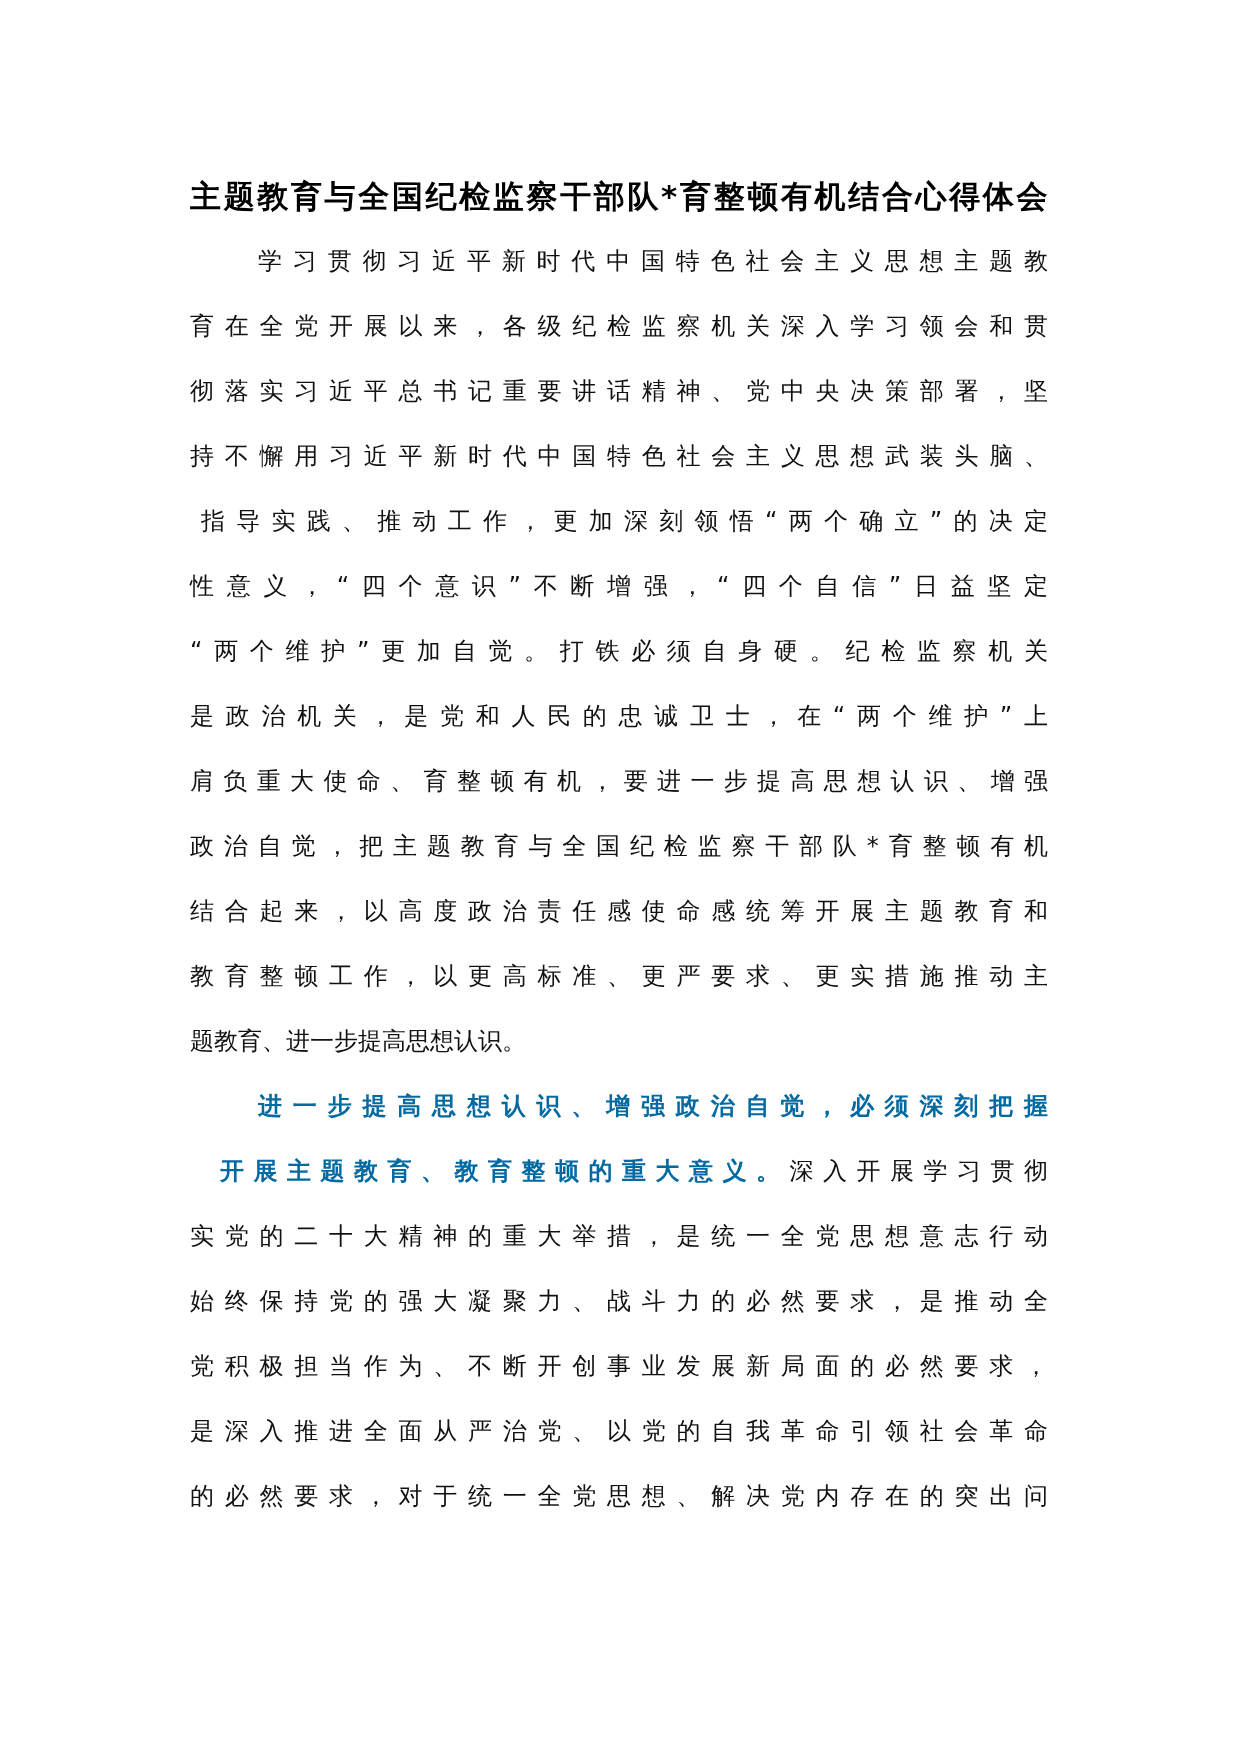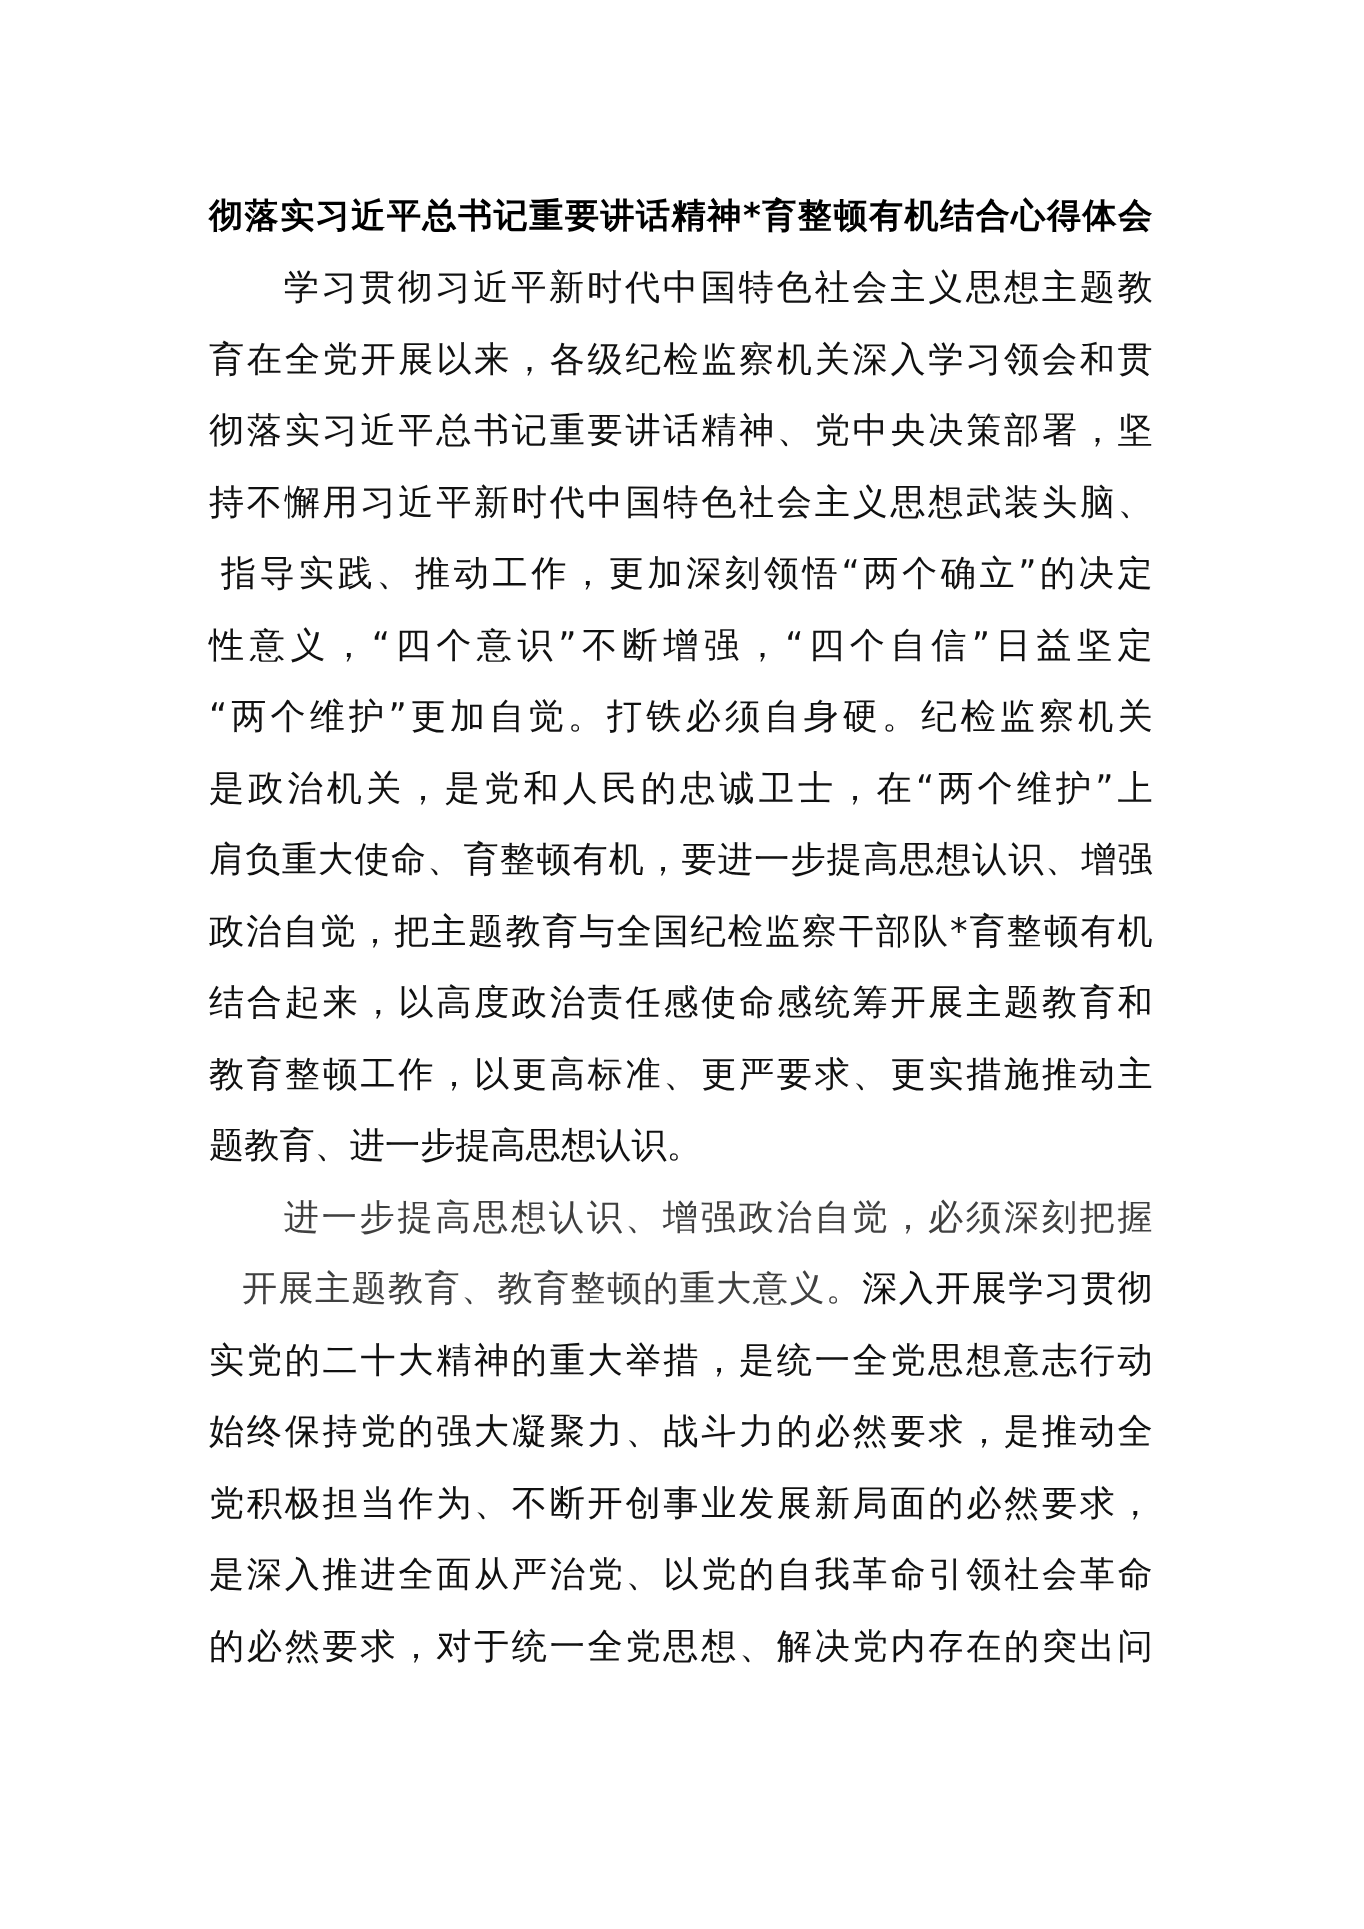--- a/index.html
+++ b/index.html
@@ -7,36 +7,36 @@
     .page { position: absolute; left: 0; top: 0; width: 1240px; height: 1754px; background: #fff; }
     .title {
       position: absolute; left: 190px; top: 176px; width: 858px;
       font-family: "DejaVu Sans", sans-serif; font-weight: bold;
       font-size: 31px; line-height: 40px; color: #000;
       text-align: justify; text-align-last: justify; white-space: nowrap;
       letter-spacing: 0.5px;
     }
     .body {
       position: absolute; left: 190px; top: 240px; width: 858px;
-      font-family: "DejaVu Sans", sans-serif; font-size: 32px; color: #111;
+      font-family: "DejaVu Sans", sans-serif; font-size: 24px; color: #111;
     }
     .line {
       height: 65px; line-height: 42px; white-space: nowrap;
       text-align: justify; text-align-last: justify;
       overflow: visible;
     }
     .line.last { text-align-last: left; }
     .line.indent { padding-left: 68px; }
-    .b { font-weight: normal; color: #404040; }
+    .b { font-weight: bold; color: #0369a1; }
   </style>
 </head>
 <body>
 
 <div class="page">
-  <div class="title">彻落实习近平总书记重要讲话精神*育整顿有机结合心得体会</div>
+  <div class="title">主题教育与全国纪检监察干部队*育整顿有机结合心得体会</div>
 
   <div class="body">
 
     <div>
       <div class="line indent" style="letter-spacing: 0px;">学习贯彻习近平新时代中国特色社会主义思想主题教</div>
       <div class="line" style="letter-spacing: 0px;">育在全党开展以来，各级纪检监察机关深入学习领会和贯</div>
       <div class="line" style="letter-spacing: 0px;">彻落实习近平总书记重要讲话精神、党中央决策部署，坚</div>
       <div class="line" style="letter-spacing: 0px;">持不懈用习近平新时代中国特色社会主义思想武装头脑、</div>
       <div class="line" style="letter-spacing: 0px; margin-left: 11px;">指导实践、推动工作，更加深刻领悟“两个确立”的决定</div>
       <div class="line" style="letter-spacing: 0px;">性意义，“四个意识”不断增强，“四个自信”日益坚定</div>

